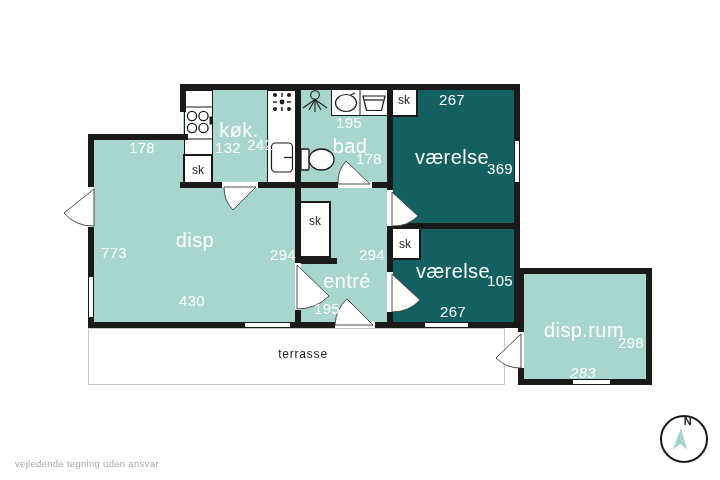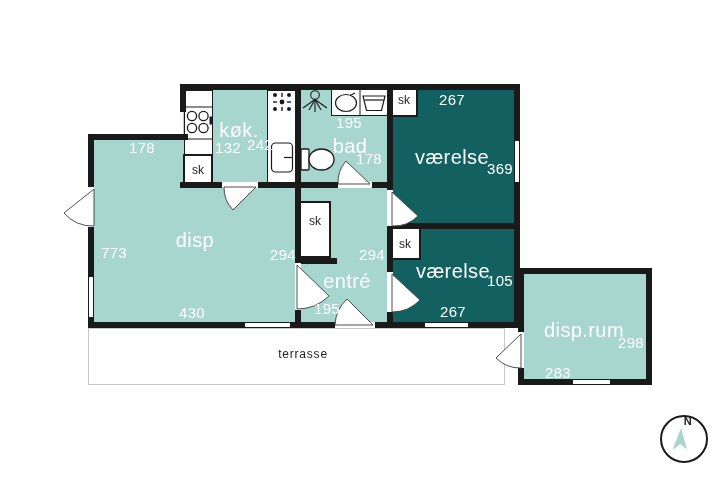--- a/index.html
+++ b/index.html
@@ -179,32 +179,33 @@
   <span class="lbl meas" style="left:369px;top:158px;">178</span>
   <span class="lbl sklbl" style="left:404px;top:100px;">sk</span>
 
   <span class="lbl meas" style="left:452px;top:99px;">267</span>
   <span class="lbl roomname" style="left:452px;top:157px;">værelse</span>
   <span class="lbl meas" style="left:500px;top:168px;">369</span>
 
   <span class="lbl roomname" style="left:195px;top:240px;">disp</span>
   <span class="lbl meas" style="left:114px;top:252px;">773</span>
   <span class="lbl meas" style="left:283px;top:254px;">294</span>
-  <span class="lbl meas" style="left:192px;top:312px;text-align:right;">430</span>
+  <span class="lbl meas" style="left:192px;top:300px;text-align:right;">430</span>
 
   <span class="lbl sklbl" style="left:315px;top:221px;">sk</span>
   <span class="lbl meas" style="left:372px;top:254px;">294</span>
   <span class="lbl roomname" style="left:347px;top:281px;">entré</span>
   <span class="lbl meas" style="left:327px;top:308px;">195</span>
 
   <span class="lbl sklbl" style="left:405px;top:244px;">sk</span>
   <span class="lbl roomname" style="left:453px;top:271px;">værelse</span>
   <span class="lbl meas" style="left:500px;top:280px;">105</span>
   <span class="lbl meas" style="left:453px;top:311px;">267</span>
 
   <span class="lbl roomname" style="left:584px;top:330px;">disp.rum</span>
   <span class="lbl meas" style="left:631px;top:342px;">298</span>
-  <span class="lbl meas" style="left:558px;top:372px;">283</span>
+  <span class="lbl meas" style="left:583px;top:372px;font-style:italic;">283</span>
 
   <span class="lbl terr-lbl dark" style="left:303px;top:354px;">terrasse</span>
 
   <span class="lbl north dark" style="left:688px;top:421px;">N</span>
+  <span class="disclaimer">vejledende tegning uden ansvar</span>
 </div>
 
 </body></html>

